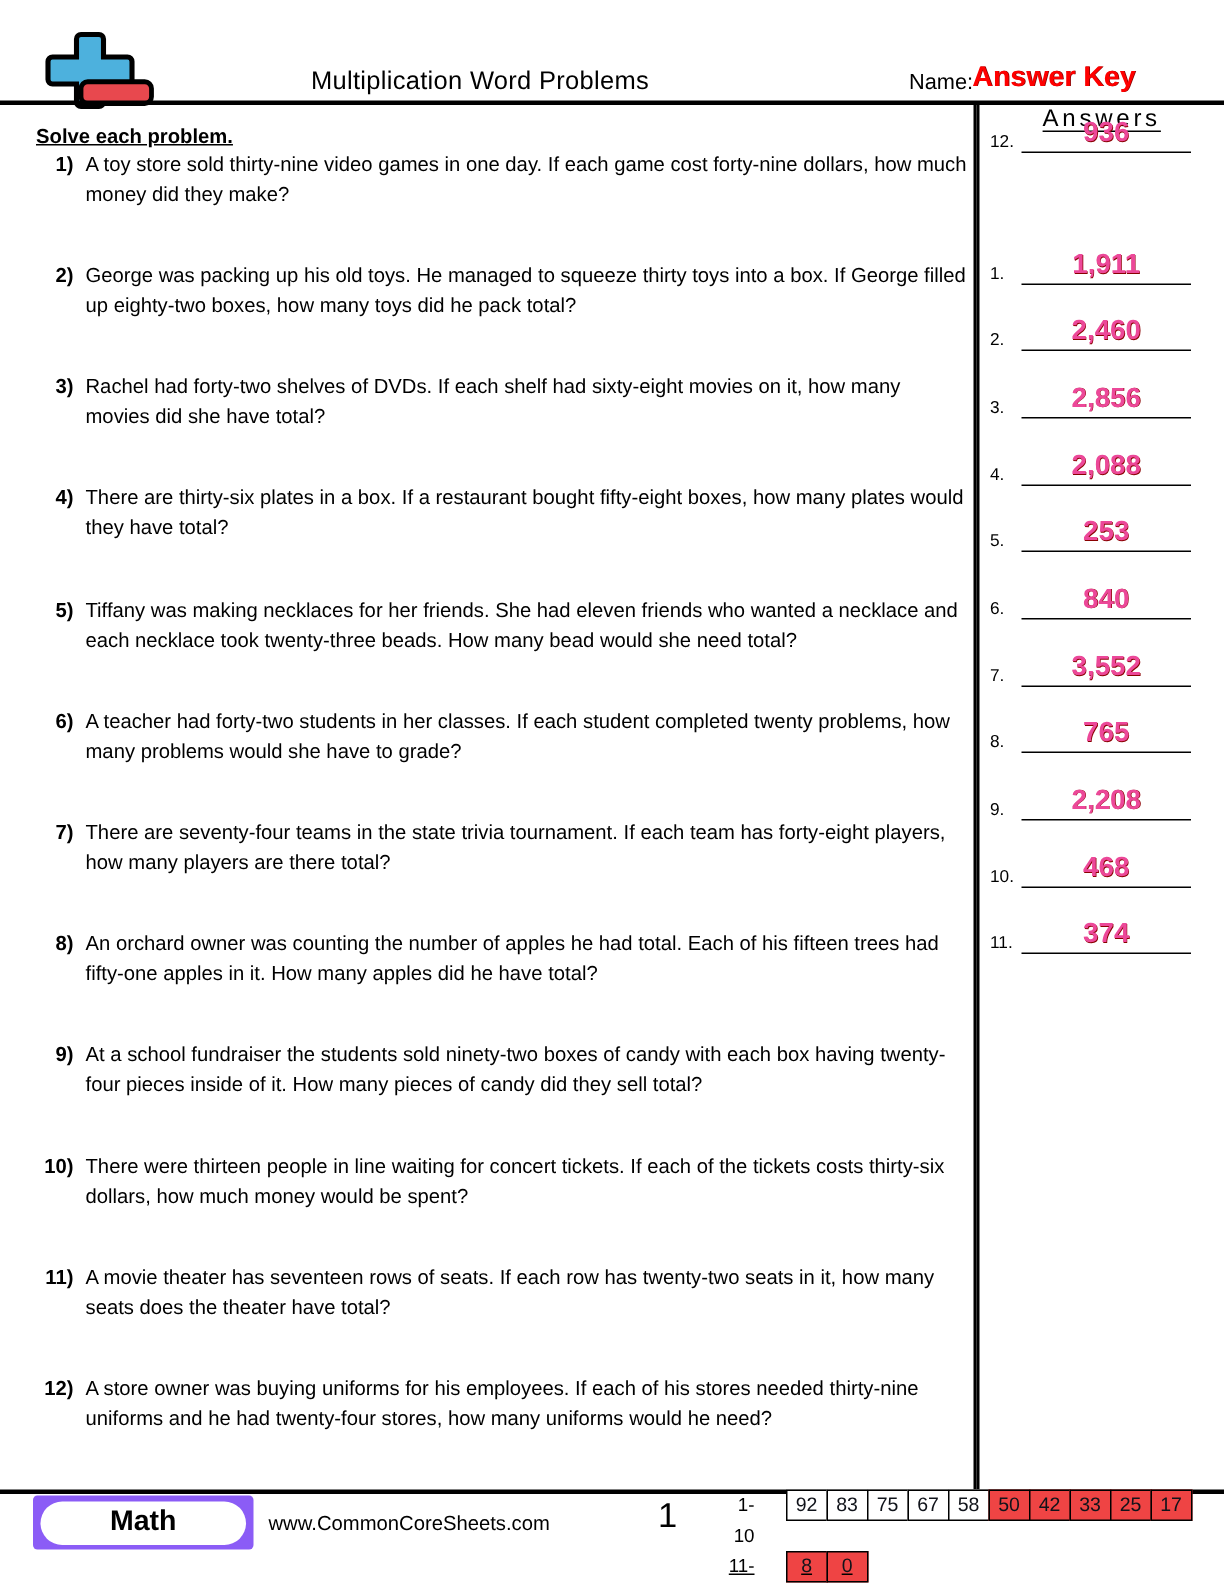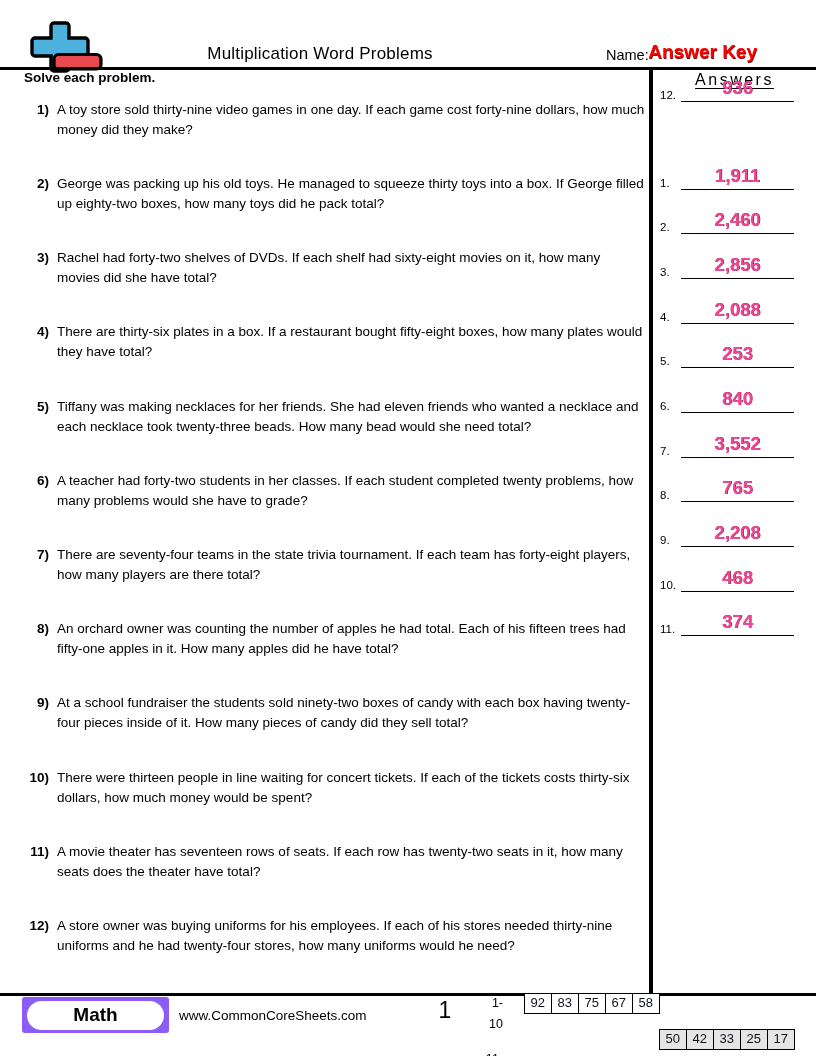--- a/index.html
+++ b/index.html
@@ -20,21 +20,21 @@
     position: absolute; left: 150px; top: 44px; width: 340px;
     text-align: center; font-size: 17px; letter-spacing: 0.2px;
   }
   #name-label { position: absolute; left: 561px; top: 47px; font-size: 14.5px; margin-left: 45px; }
   #name-value {
     position: absolute; left: 625px; top: 41px; width: 132px; text-align: right;
     font-size: 19px; font-weight: bold; color: #ff0000;
     text-shadow: 0.5px 0.5px 0 #7a0000;
   }
   #header-rule { position: absolute; left: 0; top: 67px; width: 816px; height: 2.5px; background: #000; }
-  #instructions { position: absolute; left: 24px; top: 70px; font-size: 13.5px; font-weight: bold; }
+  #instructions { position: absolute; left: 24px; top: 83px; font-size: 13.5px; font-weight: bold; text-decoration: underline; }
 
   
   #answers-divider {
     position: absolute; left: 649px; top: 69px; height: 924px; width: 3px;
     border-left: 2px solid #000; border-right: 2px solid #000;
   }
 
   
   #problems { position: absolute; left: 0; top: 0; width: 650px; height: 994px; }
   .problem { position: absolute; left: 20px; width: 626px; display: flex; }
@@ -98,21 +98,21 @@
 
   #score-table { position: absolute; right: 6px; top: 993px; width: 331px; font-size: 13px; }
   .score-row { display: flex; }
   .score-row + .score-row { margin-top: -1.5px; text-decoration: underline; }
   .score-label { width: 46px; text-align: right; padding-right: 22px; line-height: 21px; font-size: 12.5px; flex: none; }
   .score-cell {
     width: 28.5px; height: 21px; flex: none;
     border: 1.5px solid #000; margin-left: -1.5px;
     text-align: center; line-height: 18px; background: #fff; color: #10131a;
   }
-  .score-cell.shaded { background: #e5e5e5; margin-top: 36px; }
+  .score-cell.shaded { background: #ef4444; }
 </style>
 </head>
 <body>
 
 <div id="page">
 
   <svg id="logo" viewBox="0 0 78 52" xmlns="http://www.w3.org/2000/svg">
     <path d="M22,17 v-12 a3,3 0 0 1 3,-3 h12 a3,3 0 0 1 3,3 v12 h16 a3,3 0 0 1 3,3 v12 a3,3 0 0 1 -3,3 h-16 v12 a3,3 0 0 1 -3,3 h-12 a3,3 0 0 1 -3,-3 v-12 h-16 a3,3 0 0 1 -3,-3 v-12 a3,3 0 0 1 3,-3 z" fill="#4db1dd" stroke="#000" stroke-width="3.4"></path>
     <rect x="25" y="33.5" width="47" height="14.5" rx="4.5" fill="#e8484e" stroke="#000" stroke-width="3.2"></rect>
   </svg>

